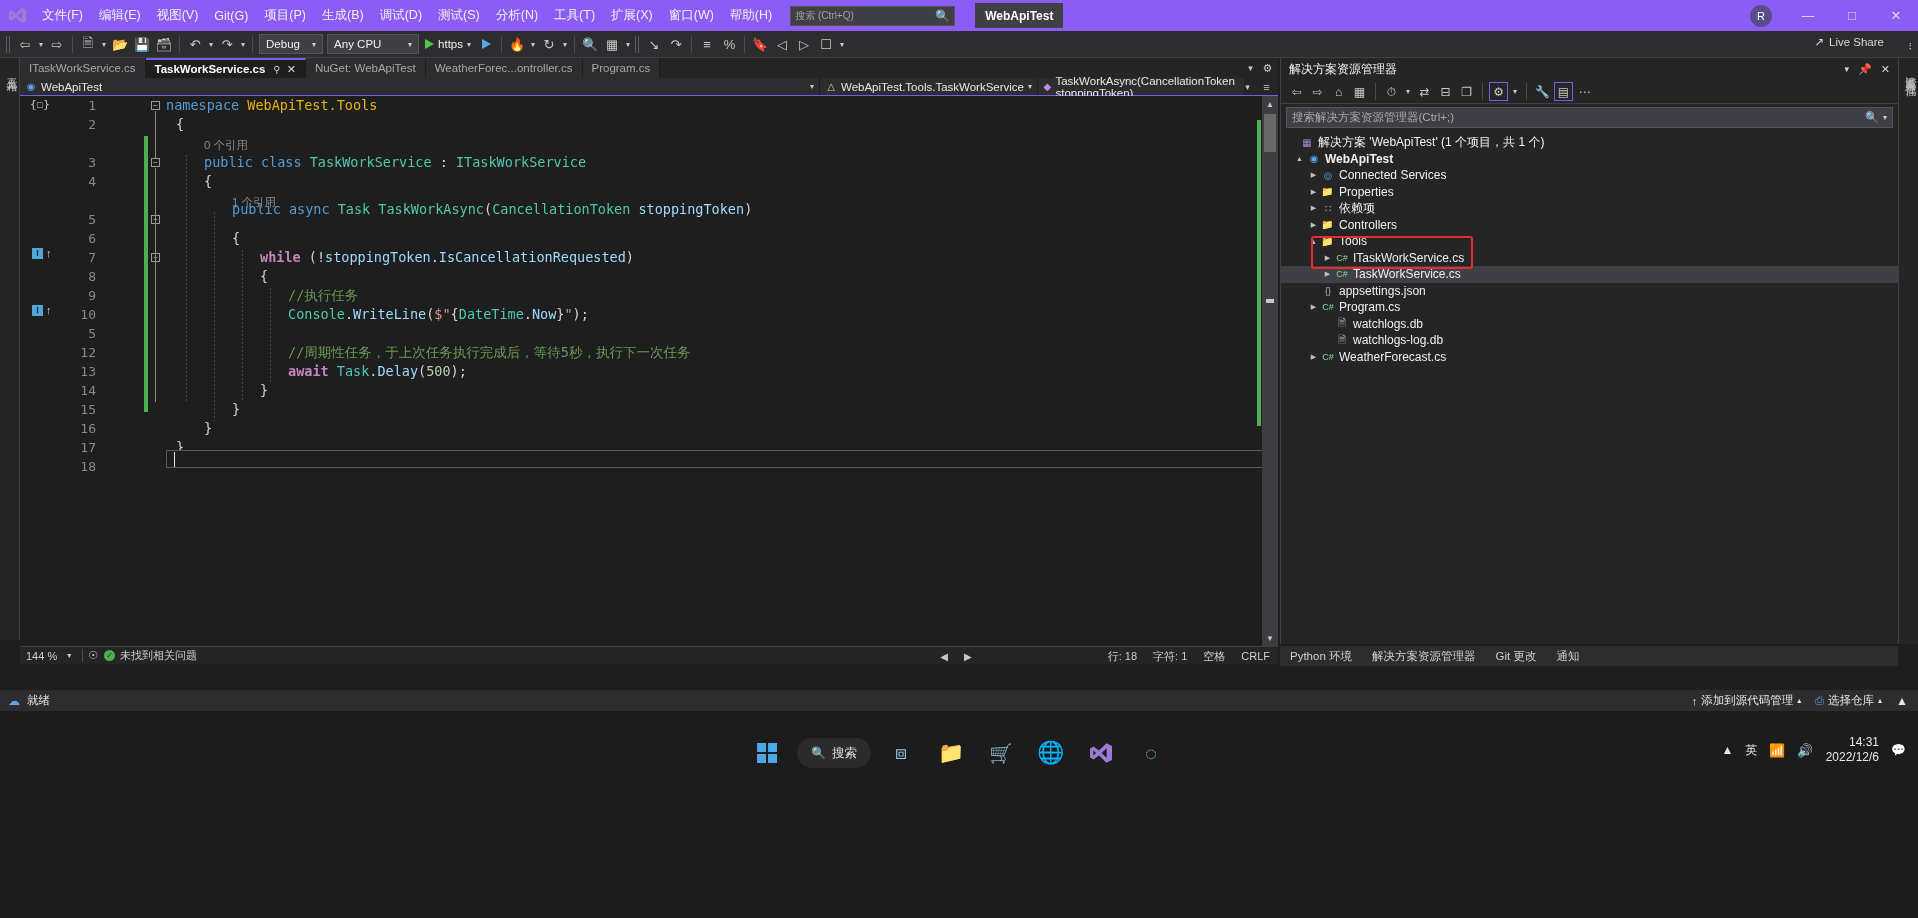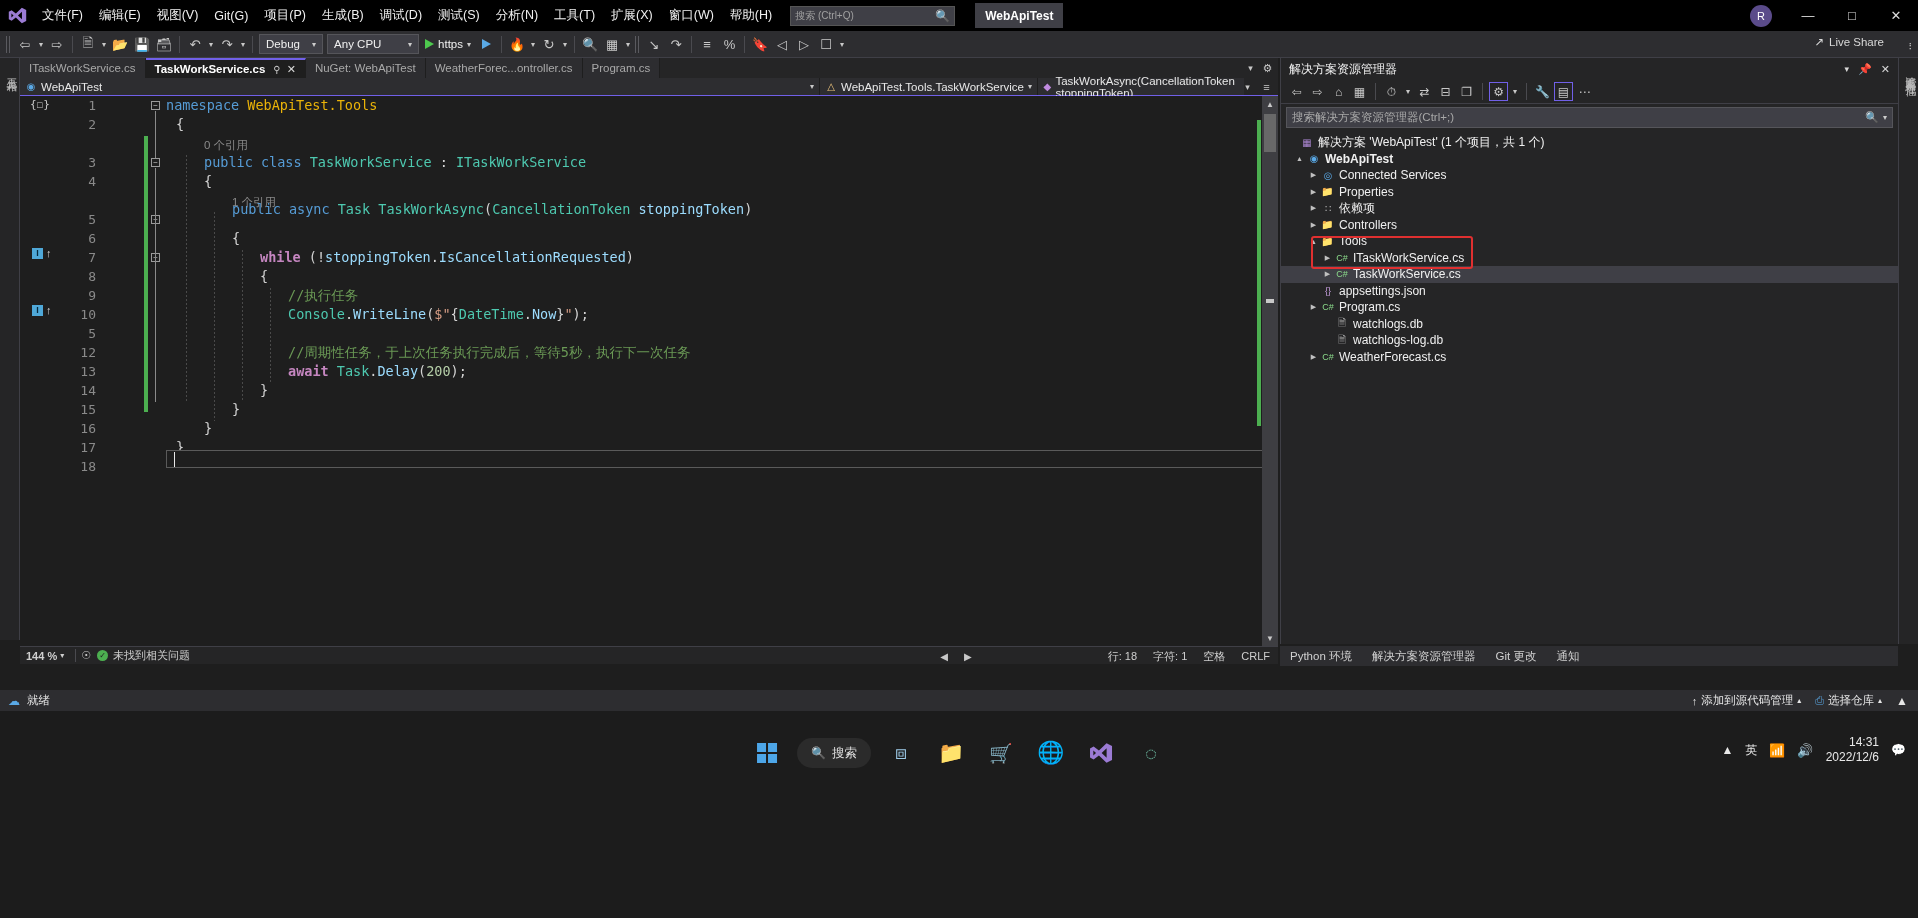--- a/index.html
+++ b/index.html
@@ -8,21 +8,21 @@
     background: #1e1e1e;
     font-family: "Liberation Sans", "DejaVu Sans", sans-serif;
     overflow: hidden;
     -webkit-font-smoothing: antialiased;
   }
   .app { position: relative; width: 1918px; height: 918px; background:#1e1e1e; }
 
   
   .titlebar {
     position:absolute; left:0; top:0; width:1918px; height:31px;
-    background:#000000; display:flex; align-items:center;
+    background:#8b5cf6; display:flex; align-items:center;
   }
   .vs-logo { width:34px; height:31px; display:flex; align-items:center; justify-content:center; }
   .vs-logo svg { width:19px; height:19px; }
   .menu { display:flex; align-items:center; height:31px; }
   .menu-item {
     color:#f1f1f1; font-size:12.5px; padding:0 8px; height:31px;
     display:flex; align-items:center; cursor:default; white-space:nowrap;
   }
   .search-box {
     margin-left:10px; width:165px; height:20px; background:#3f3f46;
@@ -175,21 +175,21 @@
   .ed-scroll .thumb { position:absolute;left:2px;top:18px;width:12px;height:38px;background:#686868; }
   .ed-scroll .mark { position:absolute;left:4px;width:8px;height:4px;background:#c8c8c8; }
   .ed-green { position:absolute; right:17px; top:24px; width:4px; height:306px; background:#4caf50; }
 
   
   .ed-status {
     position:absolute; left:20px; top:646px; width:1258px; height:18px;
     background:#252526; display:flex; align-items:center;
     font-size:11px; color:#cfcfcf; border-top:1px solid #3f3f46;
   }
-  .zoom-box { display:flex;align-items:center;gap:3px;padding:0 6px;font-weight:bold; }
+  .zoom-box { display:flex;align-items:center;gap:10px;padding:0 6px; }
   .es-sep { width:1px;height:13px;background:#4a4a4f;margin:0 5px; }
   .ok-dot { width:11px;height:11px;border-radius:50%;background:#4caf50;color:#1e1e1e;
             font-size:8px;line-height:11px;text-align:center; }
   .ed-status-right { position:absolute;right:0;top:0;height:18px;display:flex;align-items:center;gap:16px;padding-right:8px; }
 
   
   .bottom-tabs {
     position:absolute; left:0; top:666px; width:1278px; height:20px;
     background:#2d2d30; display:flex; align-items:center;
   }
@@ -477,21 +477,21 @@
       <div class="cl" style="top:57px;left:38px"><span class="k">public class </span><span class="t">TaskWorkService</span><span class="p"> : </span><span class="t">ITaskWorkService</span></div>
       <div class="cl" style="top:76px;left:38px"><span class="p">{</span></div>
       <div class="cl ref-lens" style="top:97px;left:66px">1 个引用</div>
       <div class="cl" style="top:104px;left:66px"><span class="k">public async </span><span class="t">Task</span><span class="p"> </span><span class="t">TaskWorkAsync</span><span class="p">(</span><span class="t">CancellationToken</span><span class="p"> </span><span class="id">stoppingToken</span><span class="p">)</span></div>
       <div class="cl" style="top:133px;left:66px"><span class="p">{</span></div>
       <div class="cl" style="top:152px;left:94px"><span class="kc">while</span><span class="p"> (!</span><span class="id">stoppingToken</span><span class="p">.</span><span class="id">IsCancellationRequested</span><span class="p">)</span></div>
       <div class="cl" style="top:171px;left:94px"><span class="p">{</span></div>
       <div class="cl cm" style="top:190px;left:122px">//执行任务</div>
       <div class="cl" style="top:209px;left:122px"><span class="t">Console</span><span class="p">.</span><span class="id">WriteLine</span><span class="p">(</span><span class="str">$"</span><span class="p">{</span><span class="t">DateTime</span><span class="p">.</span><span class="id">Now</span><span class="p">}</span><span class="str">"</span><span class="p">);</span></div>
       <div class="cl cm" style="top:247px;left:122px">//周期性任务，于上次任务执行完成后，等待5秒，执行下一次任务</div>
-      <div class="cl" style="top:266px;left:122px"><span class="kc">await</span><span class="p"> </span><span class="t">Task</span><span class="p">.</span><span class="id">Delay</span><span class="p">(</span><span class="num">200</span><span class="p">);</span></div>
+      <div class="cl" style="top:266px;left:122px"><span class="kc">await</span><span class="p"> </span><span class="t">Task</span><span class="p">.</span><span class="id">Delay</span><span class="p">(</span><span class="num">500</span><span class="p">);</span></div>
       <div class="cl" style="top:285px;left:94px"><span class="p">}</span></div>
       <div class="cl" style="top:304px;left:66px"><span class="p">}</span></div>
       <div class="cl" style="top:323px;left:38px"><span class="p">}</span></div>
       <div class="cl" style="top:342px;left:10px"><span class="p">}</span></div>
     </div>
 
     <div class="cur-line-box" style="top:354px"></div>
     <div class="caret" style="left:154px;top:356px"></div>
 
     <div class="ed-green"></div>

